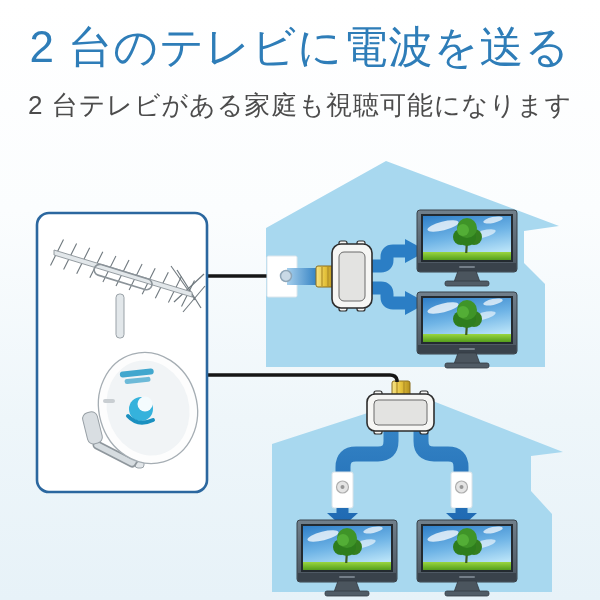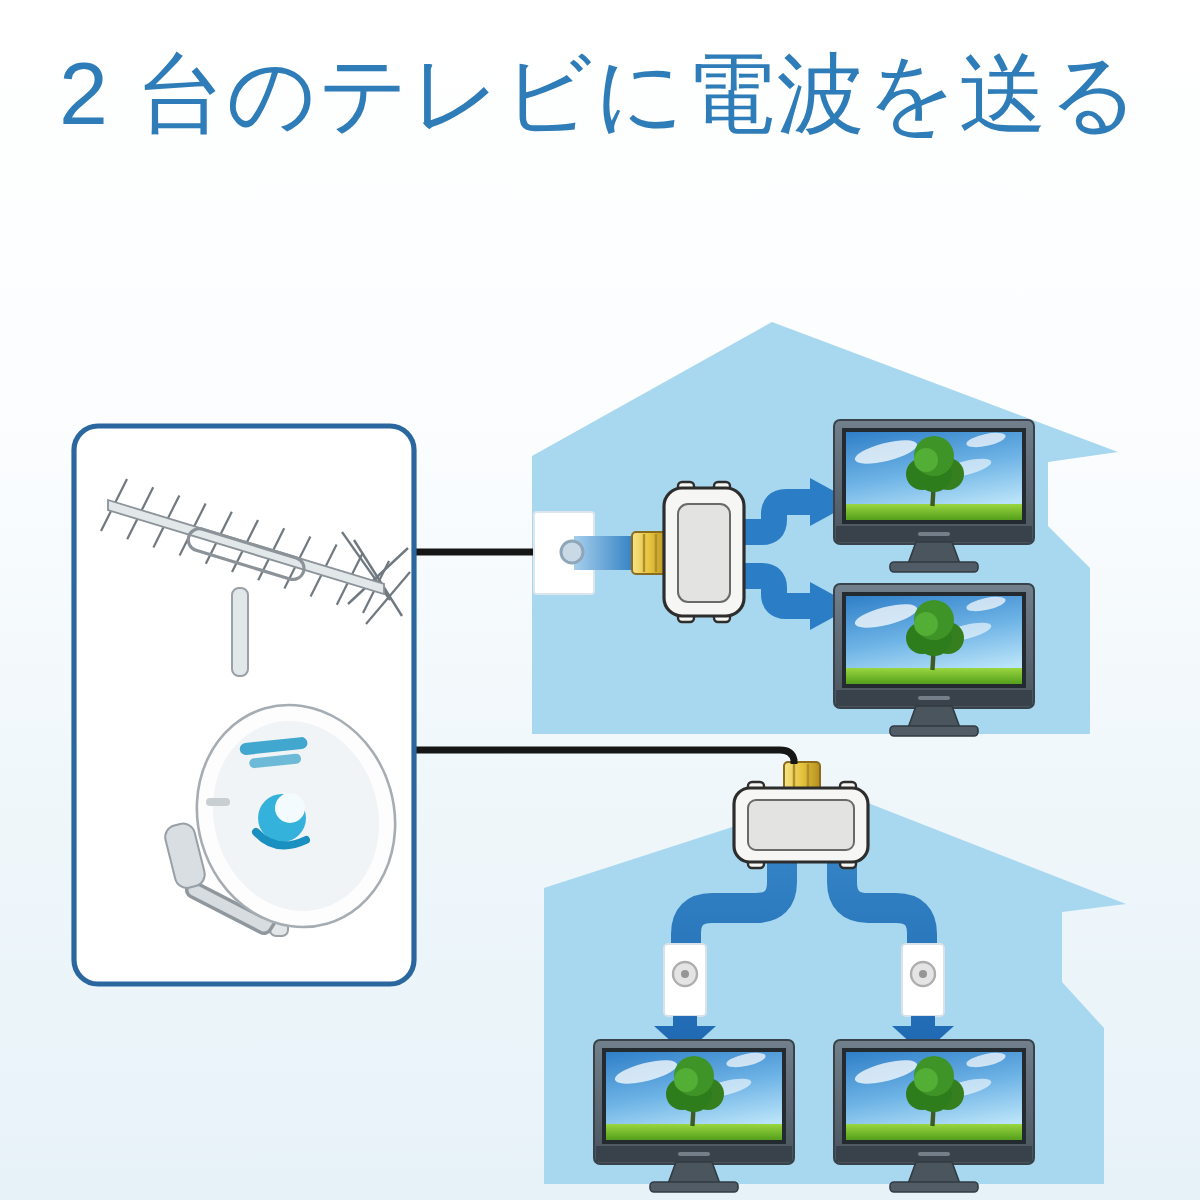--- a/index.html
+++ b/index.html
@@ -11,20 +11,21 @@
   .hdr{position:absolute;left:0;width:600px;text-align:center;z-index:2;}
   .title{top:18px;font-size:44px;letter-spacing:1px;color:var(--title-blue,#2e7db8);font-weight:normal;}
   .sub{top:88px;font-size:26px;line-height:34px;color:var(--subtitle-gray,#4c4c4c);letter-spacing:1px;}
   svg.diagram{position:absolute;left:0;top:0;z-index:1;}
 </style>
 </head>
 <body>
 
 <div class="hdr title">2 台のテレビに電波を送る</div>
 <div class="hdr sub">
+  <div>2 台テレビがある家庭も視聴可能になります</div>
 </div>
 
 <svg class="diagram" width="600" height="600" viewBox="0 0 600 600" xmlns="http://www.w3.org/2000/svg">
   <defs>
     <linearGradient id="skyGrad" x1="0" y1="0" x2="0.35" y2="1">
       <stop offset="0" stop-color="#2f7fc8"></stop>
       <stop offset="0.55" stop-color="#6fb4e6"></stop>
       <stop offset="1" stop-color="#b9e3f8"></stop>
     </linearGradient>
     <linearGradient id="grassGrad" x1="0" y1="0" x2="0" y2="1">

